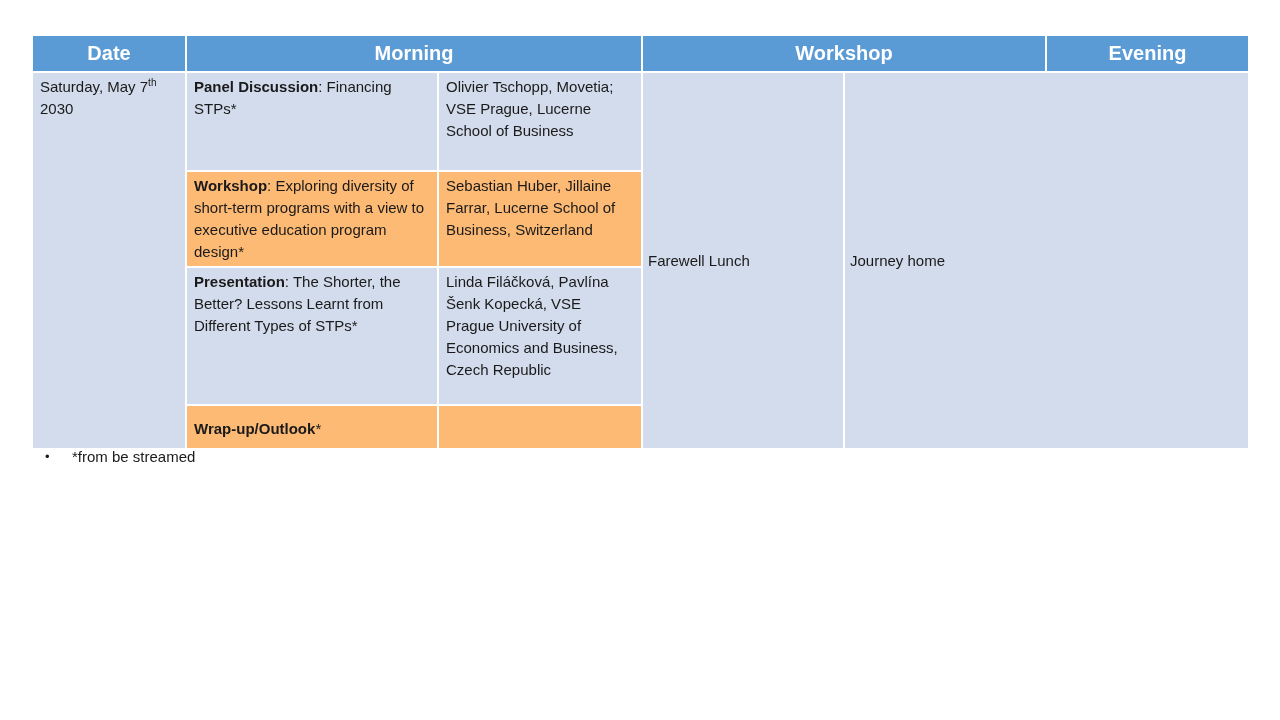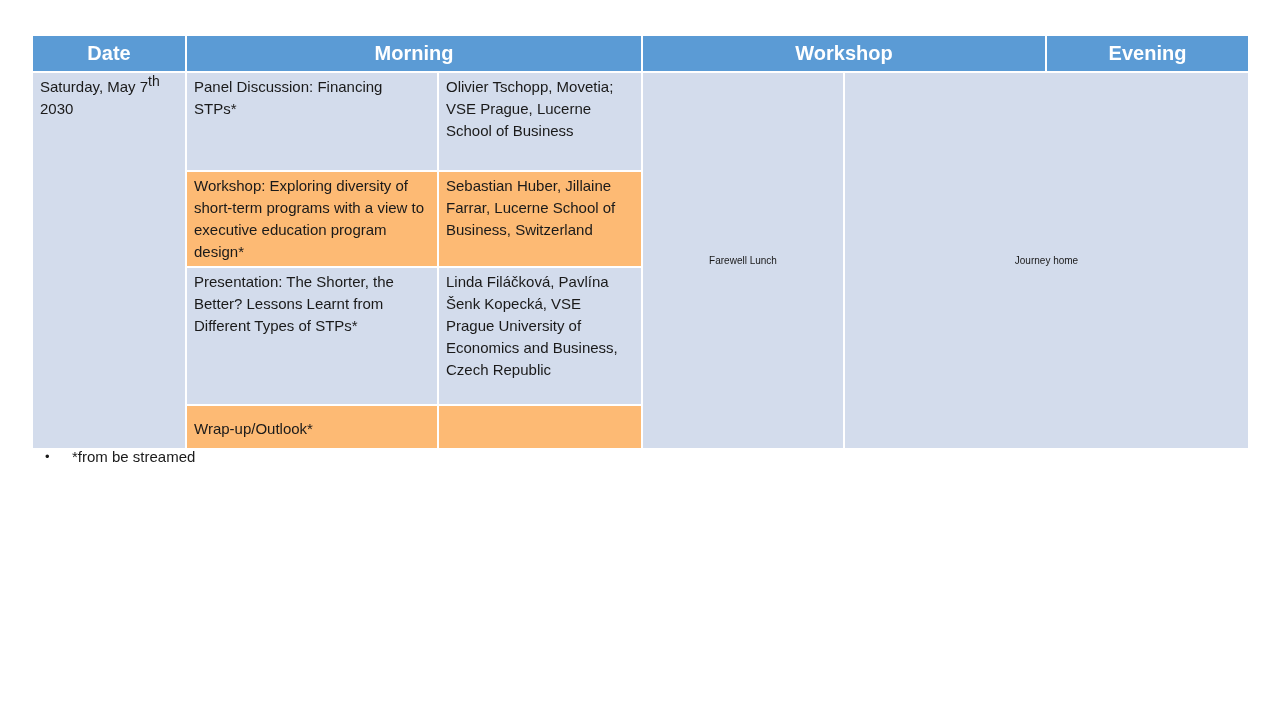--- a/index.html
+++ b/index.html
@@ -49,27 +49,27 @@
   td.cell {
     font-size: 15px;
     line-height: 22px;
     vertical-align: top;
     padding: 3px 8px 3px 7px;
   }
   .band-dark  { background: #D3DCEC; }
   .band-light { background: #fdba74; }
   td.center-cell {
     vertical-align: middle;
-    text-align: center;
+    text-align: left;
     padding: 5px;
+    font-size: 15px;
+  }
+  .bold { font-weight: bold; margin-top: 48px; }
+  sup.sup {
     font-size: 10px;
-  }
-  .bold { font-weight: normal; margin-top: 48px; }
-  sup.sup {
-    font-size: 14px;
     vertical-align: super;
     line-height: 0;
   }
   .footnote {
     position: absolute;
     left: 45px;
     top: 434px;
     display: flex;
     align-items: flex-start;
     font-size: 15px;

